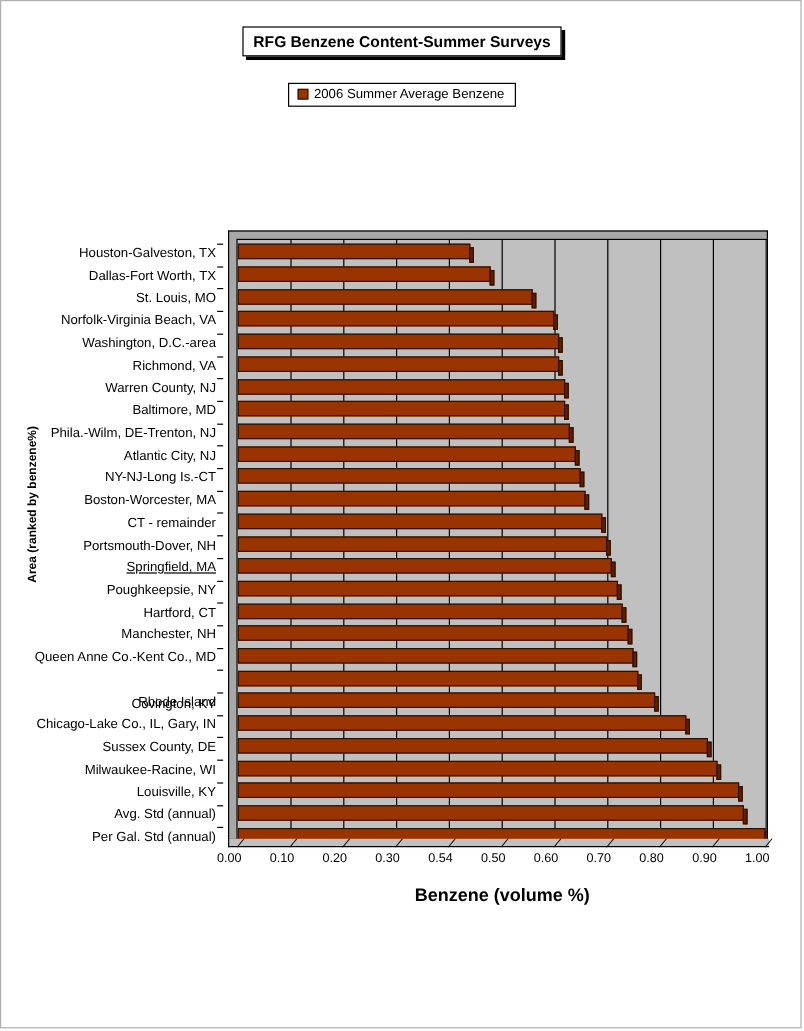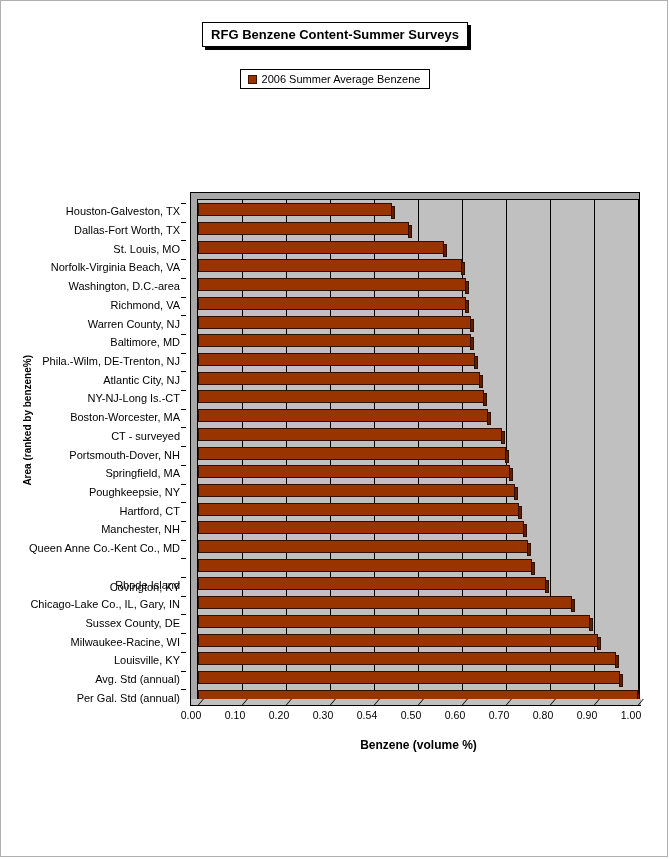--- a/index.html
+++ b/index.html
@@ -211,21 +211,21 @@
     width: 40px;
     margin-left: -20px;
     white-space: nowrap;
   }
   .xaxis-title {
     position: absolute;
     left: 197px;
     top: 738px;
     width: 443px;
     text-align: center;
-    font-size: 12px;
+    font-size: 15px;
     font-weight: bold;
   }
 
   
   .notes {
     position: absolute;
     left: 63px;
     top: 754px;
     font-size: 11px;
     line-height: 17px;
@@ -269,25 +269,25 @@
       <div class="cat-label" style="top: 141.278px;">Baltimore, MD</div>
       <div class="cat-tick" style="top: 137.926px;"></div>
       <div class="cat-label" style="top: 159.981px;">Phila.-Wilm, DE-Trenton, NJ</div>
       <div class="cat-tick" style="top: 156.63px;"></div>
       <div class="cat-label" style="top: 178.685px;">Atlantic City, NJ</div>
       <div class="cat-tick" style="top: 175.333px;"></div>
       <div class="cat-label" style="top: 197.389px;">NY-NJ-Long Is.-CT</div>
       <div class="cat-tick" style="top: 194.037px;"></div>
       <div class="cat-label" style="top: 216.093px;">Boston-Worcester, MA</div>
       <div class="cat-tick" style="top: 212.741px;"></div>
-      <div class="cat-label" style="top: 234.796px;">CT - surveyed</div>
+      <div class="cat-label" style="top: 234.796px;">CT - remainder</div>
       <div class="cat-tick" style="top: 231.444px;"></div>
       <div class="cat-label" style="top: 253.5px;">Portsmouth-Dover, NH</div>
       <div class="cat-tick" style="top: 250.148px;"></div>
-      <div class="cat-label" style="top: 272.204px;">Springfield, MA</div>
+      <div class="cat-label" style="top: 272.204px; text-decoration: underline;">Springfield, MA</div>
       <div class="cat-tick" style="top: 268.852px;"></div>
       <div class="cat-label" style="top: 290.907px;">Poughkeepsie, NY</div>
       <div class="cat-tick" style="top: 287.556px;"></div>
       <div class="cat-label" style="top: 309.611px;">Hartford, CT</div>
       <div class="cat-tick" style="top: 306.259px;"></div>
       <div class="cat-label" style="top: 328.315px;">Manchester, NH</div>
       <div class="cat-tick" style="top: 324.963px;"></div>
       <div class="cat-label" style="top: 347.019px;">Queen Anne Co.-Kent Co., MD</div>
       <div class="cat-tick" style="top: 343.667px;"></div>
       <div class="cat-label" style="top: 365.722px; margin-top: 20px;">Covington, KY</div>

